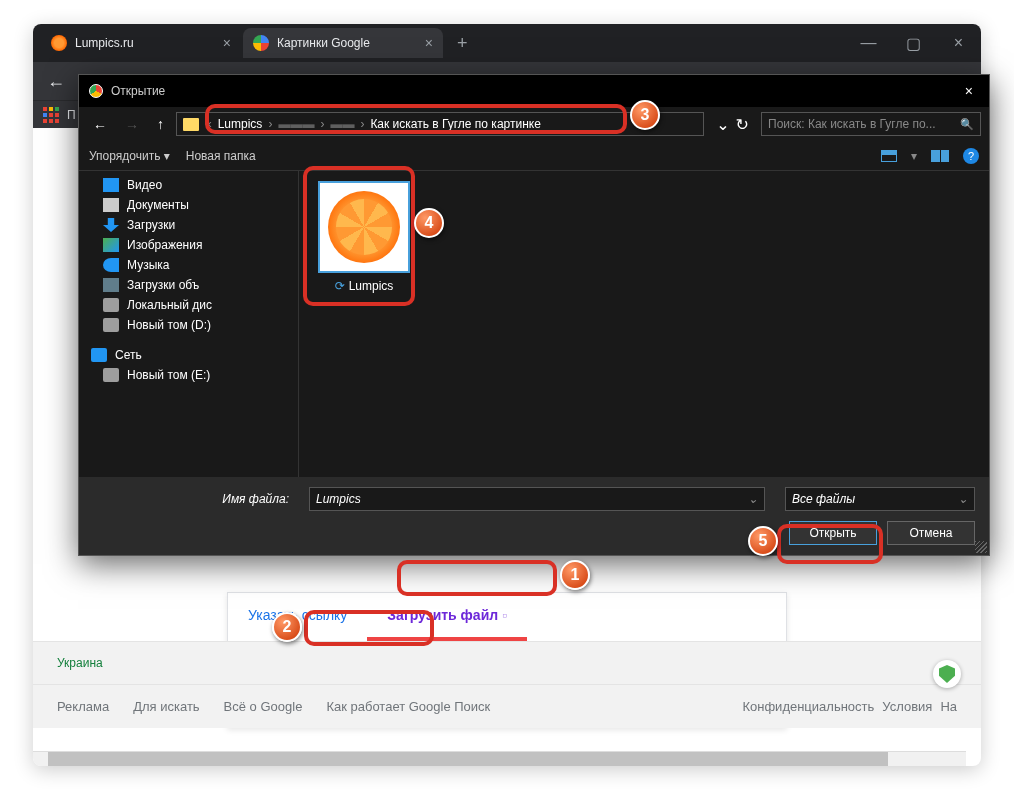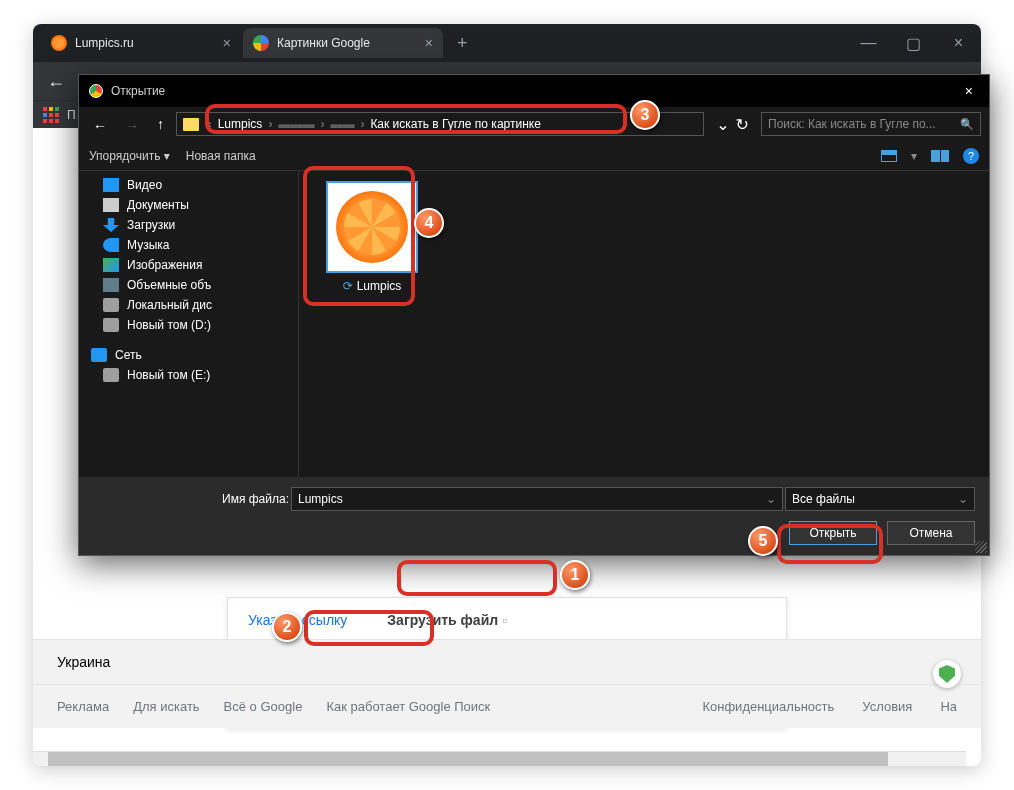--- a/index.html
+++ b/index.html
@@ -28,29 +28,29 @@
 .bookmark-bar .apps-icon span:nth-child(4){background:#4285f4;}
 .bookmark-bar .label { color: #e8eaed; font-size: 12px; }
 .avatar-area { position: absolute; right: 18px; top: 130px; }
 .avatar { width: 36px; height: 36px; border-radius: 50%; background: linear-gradient(135deg,#8b7355,#d4c5a0); border: 1px solid #ddd; }
 
 
 .google-content { position: absolute; bottom: 38px; left: 0; right: 0; }
 .upload-box { width: 560px; margin: 0 auto; background: #fff; border: 1px solid #dfe1e5; box-shadow: 0 2px 6px rgba(0,0,0,0.1); }
 .upload-tabs { display: flex; border-bottom: 1px solid #e0e0e0; }
 .upload-tab { padding: 14px 20px; font-size: 14px; color: #1a73e8; cursor: pointer; }
-.upload-tab.active { color: #404040; font-weight: bold; border-bottom: 1px solid #ef4444; }
+.upload-tab.active { color: #6d28d9; font-weight: bold; border-bottom: 6px solid #ef4444; }
 .upload-body { padding: 24px 20px 34px 50px; display: flex; align-items: center; gap: 10px; }
 .choose-btn { padding: 4px 10px; border: 1px solid #767676; background: #efefef; font-size: 13px; }
 .no-file { font-size: 13px; color: #202124; }
 
 .footer { position: absolute; bottom: 0; left: 0; right: 0; }
-.footer-top { padding: 14px 24px; color: #000000; font-size: 14px; border-top: 1px solid #e4e4e4; background: #f2f2f2; }
+.footer-top { padding: 14px 24px; color: #15803d; font-size: 12px; border-top: 1px solid #e4e4e4; background: #f2f2f2; }
 .footer-links { padding: 14px 24px; background: #f2f2f2; border-top: 1px solid #e4e4e4; display: flex; gap: 24px; color: #70757a; font-size: 13px; }
-.footer-links .right { margin-left: auto; display: flex; gap: 28px; }
+.footer-links .right { margin-left: auto; display: flex; gap: 8px; }
 .shield-badge { position: absolute; right: 20px; bottom: 40px; width: 28px; height: 28px; border-radius: 50%; background: #fff; box-shadow: 0 1px 4px rgba(0,0,0,0.3); display: flex; align-items: center; justify-content: center; }
 .shield-badge::before { content: ""; width: 16px; height: 18px; background: #4caf50; clip-path: polygon(50% 0, 100% 20%, 100% 60%, 50% 100%, 0 60%, 0 20%); }
 .scrollbar-h { position: absolute; bottom: 0; left: 0; right: 15px; height: 15px; background: #f1f1f1; border-top: 1px solid #ddd; }
 .scrollbar-h::before { content: ""; position: absolute; left: 15px; width: 90%; height: 100%; background: #c1c1c1; }
 
 
 .dialog { position: absolute; top: 74px; left: 78px; width: 912px; height: 482px; background: #2b2b2b; border: 1px solid #555; box-shadow: 0 8px 30px rgba(0,0,0,0.6); display: flex; flex-direction: column; }
 .dialog-title { height: 30px; background: #000; display: flex; align-items: center; padding: 16px 10px; gap: 8px; }
 .dialog-title .chrome-icon { width: 14px; height: 14px; border-radius: 50%; background: conic-gradient(#ea4335 0 33%, #fbbc05 0 66%, #34a853 0); border: 1px solid #fff; }
 .dialog-title .title-text { color: #ccc; font-size: 12px; }
@@ -64,40 +64,40 @@
 .refresh-area { display: flex; align-items: center; gap: 6px; color: #fff; padding: 0 6px; }
 .search-box { width: 220px; height: 24px; background: #191919; border: 1px solid #555; display: flex; align-items: center; padding: 0 6px; color: #888; font-size: 12px; }
 .search-box::after { content: "🔍"; margin-left: auto; font-size: 11px; }
 .dialog-toolbar { height: 30px; background: #191919; border-bottom: 1px solid #333; display: flex; align-items: center; padding: 0 10px; gap: 16px; color: #ccc; font-size: 12px; }
 .dialog-toolbar .tool-right { margin-left: auto; display: flex; align-items: center; gap: 14px; }
 .view-icon { width: 16px; height: 12px; border: 1px solid #48a0dc; background: linear-gradient(#48a0dc 40%, transparent 40%); }
 .pane-icon { width: 18px; height: 12px; display: flex; gap: 1px; }
 .pane-icon span { flex: 1; background: #48a0dc; }
 .help-icon { width: 16px; height: 16px; border-radius: 50%; background: #1e88e5; color: #fff; font-size: 11px; display: flex; align-items: center; justify-content: center; }
 
-.dialog-body { flex: 1; display: flex; background: #191919; gap: 8px; }
+.dialog-body { flex: 1; display: flex; background: #191919; }
 .sidebar { width: 220px; border-right: 1px solid #333; padding: 4px 0; overflow: hidden; }
 .tree-item { display: flex; align-items: center; padding: 3px 10px 3px 24px; color: #fff; font-size: 12px; gap: 8px; white-space: nowrap; }
 .tree-item.network { margin-top: 10px; padding-left: 12px; }
 .tree-icon { width: 16px; height: 14px; flex-shrink: 0; }
 .ti-video { background: #2196f3; } .ti-doc { background: #ccc; } .ti-down { background: #2196f3; clip-path: polygon(30% 0,70% 0,70% 50%,100% 50%,50% 100%,0 50%,30% 50%);} 
 .ti-img { background: linear-gradient(135deg,#4caf50,#2196f3); } .ti-music { background: #2196f3; border-radius: 50% 0 0 50%; }
 .ti-3d { background: #607d8b; } .ti-desk { background: #00bcd4; } .ti-disk { background: #9e9e9e; border-radius: 2px; }
 .ti-net { background: #2196f3; border-radius: 2px; }
 
 .files { flex: 1; padding: 10px; }
 .file-item { width: 110px; text-align: center; }
 .file-thumb { width: 92px; height: 92px; background: #fff; margin: 0 auto 6px; display: flex; align-items: center; justify-content: center; border: 2px solid #48a0dc; }
 .orange-logo { width: 72px; height: 72px; border-radius: 50%; background: radial-gradient(circle at center, #ffb84d 20%, #ff9933 50%, #ff6600 80%); position: relative; }
 .orange-logo::before { content:""; position:absolute; inset:8px; border-radius:50%; background: repeating-conic-gradient(#ff9933 0 30deg, #ffb84d 30deg 60deg); }
 .file-name { color: #fff; font-size: 12px; display: flex; align-items: center; justify-content: center; gap: 4px; }
 .sync-icon { color: #48a0dc; font-size: 12px; }
 
 .dialog-footer { background: #2b2b2b; padding: 10px 14px; }
-.filename-row { display: flex; align-items: center; gap: 2px; margin-bottom: 10px; }
+.filename-row { display: flex; align-items: center; gap: 20px; margin-bottom: 10px; font-style: italic; }
 .filename-label { color: #fff; font-size: 12px; width: 196px; text-align: right; }
 .filename-input { flex: 1; height: 24px; background: #191919; border: 1px solid #555; color: #fff; padding: 0 6px; font-size: 12px; display: flex; align-items: center; }
 .filename-input .chev-d { margin-left: auto; color: #888; }
 .filetype { width: 190px; height: 24px; background: #191919; border: 1px solid #555; color: #fff; padding: 0 6px; font-size: 12px; display: flex; align-items: center; }
 .filetype .chev-d { margin-left: auto; color: #888; }
 .button-row { display: flex; justify-content: flex-end; gap: 10px; }
 .dlg-btn { width: 88px; height: 24px; background: #333; border: 1px solid #666; color: #fff; font-size: 12px; display: flex; align-items: center; justify-content: center; }
 .dlg-btn.primary { border: 1px solid #48a0dc; }
 .resize-grip { position: absolute; right: 2px; bottom: 2px; width: 12px; height: 12px; background: repeating-linear-gradient(135deg, #666 0 1px, transparent 1px 3px); }
 
@@ -230,30 +230,30 @@
         </div>
       <div class="tree-item">
           <div class="tree-icon ti-doc"></div>
           <span>Документы</span>
         </div>
       <div class="tree-item">
           <div class="tree-icon ti-down"></div>
           <span>Загрузки</span>
         </div>
       <div class="tree-item">
+          <div class="tree-icon ti-img"></div>
+          <span>Изображения</span>
+        </div>
+      <div class="tree-item">
           <div class="tree-icon ti-music"></div>
           <span>Музыка</span>
         </div>
       <div class="tree-item">
-          <div class="tree-icon ti-img"></div>
-          <span>Изображения</span>
-        </div>
-      <div class="tree-item">
           <div class="tree-icon ti-3d"></div>
-          <span>Объемные объ</span>
+          <span>Загрузки объ</span>
         </div>
       <div class="tree-item">
           <div class="tree-icon ti-disk"></div>
           <span>Локальный дис</span>
         </div>
       <div class="tree-item">
           <div class="tree-icon ti-disk"></div>
           <span>Новый том (D:)</span>
         </div>
       <div class="tree-item network">

